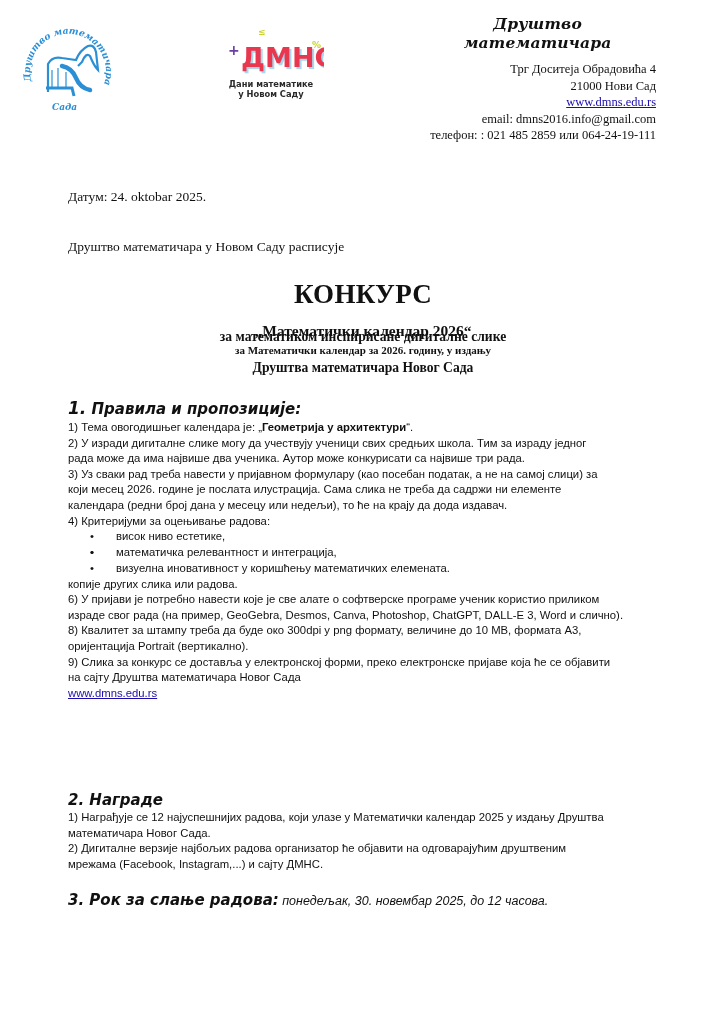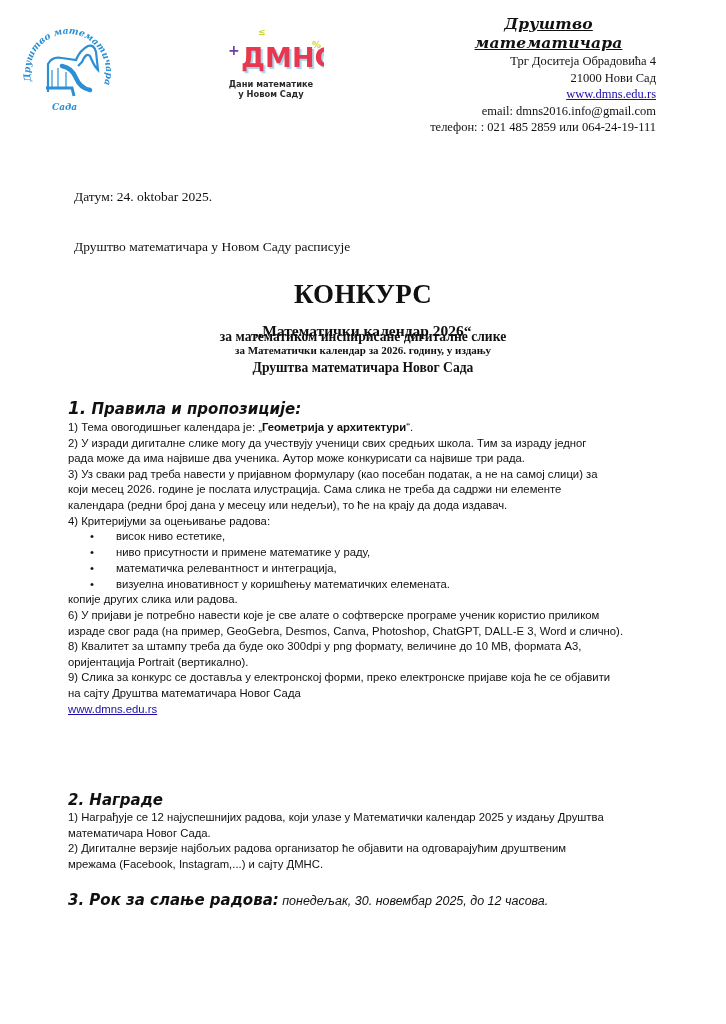--- a/index.html
+++ b/index.html
@@ -13,21 +13,21 @@
     font-family: "DejaVu Sans", sans-serif; font-weight: bold; font-size: 8.3px; color: #2a2a2a; line-height: 10px; }
 
   #org-block { position: absolute; right: 70px; top: 14px; text-align: right; }
   .org-script { font-family: "DejaVu Serif", serif; font-style: italic; font-weight: bold;
     font-size: 15.5px; line-height: 19px; color: #111; letter-spacing: 0.2px; }
   .org-script.line1 { text-align: center; width: 215px; }
   .org-script.line2 { text-align: center; width: 215px; }
   .contact { font-family: "Liberation Serif", serif; font-size: 12.5px; line-height: 16.5px; color: #111; }
   .contact a, .link { color: #1a0dab; text-decoration: underline; }
 
-  .abs { position: absolute; margin-left: 6px; }
+  .abs { position: absolute; }
   .date-line { left: 68px; top: 189px; font-size: 13.5px; }
   .intro-line { left: 68px; top: 239px; font-size: 13.5px; }
 
   .title-block { position: absolute; left: 0; width: 726px; text-align: center; font-family: "Liberation Serif", serif; font-weight: bold; }
   .t-main { top: 279px; font-size: 27px; letter-spacing: 0.3px; }
   .t-sub1 { top: 322px; font-size: 15.5px; }
   .t-sub2 { top: 329px; font-size: 13.6px; }
   .t-sub3 { top: 344px; font-size: 11px; }
   .t-sub4 { top: 360px; font-size: 13.6px; }
 
@@ -66,24 +66,24 @@
     <text x="40" y="13" font-family="DejaVu Sans, sans-serif" font-size="9" font-weight="bold" fill="#c9d42a">≤</text>
     <text x="94" y="26" font-family="DejaVu Sans, sans-serif" font-size="9" font-weight="bold" fill="#c9d42a">%</text>
     <text x="23" y="45" font-family="DejaVu Sans, sans-serif" font-size="27" font-weight="bold" fill="#a9d7ee" transform="translate(2,2)">ДМНС</text>
     <text x="23" y="45" font-family="DejaVu Sans, sans-serif" font-size="27" font-weight="bold" fill="#e8374f">ДМНС</text>
   </svg>
   <div class="logo-right-sub" style="top:57px;">Дани математике</div>
   <div class="logo-right-sub" style="top:67px;">у Новом Саду</div>
 </div>
 
 <div id="org-block">
-  <div style="display:flex; flex-direction:column; align-items:flex-end;text-decoration:underline;">
+  <div style="display:flex; align-items:flex-end;">
     <div class="org-script line1">Друштво математичара</div>
   </div>
-  <div class="contact" style="margin-top:1px;">
+  <div class="contact" style="margin-top:9px;">
     <div>Трг Доситеја Обрадовића 4</div>
     <div>21000 Нови Сад</div>
     <div><a class="link">www.dmns.edu.rs</a></div>
     <div>email: dmns2016.info@gmail.com</div>
     <div>телефон: : 021 485 2859 или  064-24-19-111</div>
   </div>
 </div>
 
 <div class="abs serif date-line">Датум: 24. oktobar 2025.</div>
 <div class="abs serif intro-line">Друштво математичара у Новом Саду расписује</div>
@@ -103,21 +103,21 @@
     <span>1) Тема овогодишњег календара је: „</span><b class="strong">Геометрија у архитектури</b><span>“.</span>
   </p>
   <p>2) У изради дигиталне слике могу да учествују ученици свих средњих школа. Тим за израду једног</p>
   <p>рада може да има највише два ученика. Аутор може конкурисати са највише три рада.</p>
   <p>3) Уз сваки рад треба навести у пријавном формулару (као посебан податак, а не на самој слици) за</p>
   <p>који месец 2026. године је послата илустрација. Сама слика не треба да садржи ни елементе</p>
   <p>календара (редни број дана у месецу или недељи), то ће на крају да дода издавач.</p>
   <p>4) Критеријуми за оцењивање радова:</p>
   <ul class="bullets">
     <li><span class="dot">•</span><span>висок ниво естетике,</span></li>
-    <li><span class="dot">•</span><span>ниво присутности и примене математике у раду,</span></li>
+    <li><span class="dot">•</span></li>
     <li><span class="dot">•</span><span>математичка релевантност и интеграција,</span></li>
     <li><span class="dot">•</span><span>визуелна иновативност у коришћењу математичких елемената.</span></li>
   </ul>
   <p>копије других слика или радова.</p>
   <p>6) У пријави је потребно навести које је све алате о софтверске програме ученик користио приликом</p>
   <p>израде свог рада (на пример, GeoGebra, Desmos, Canva, Photoshop, ChatGPT, DALL-E 3, Word и слично).</p>
   <p>8) Квалитет за штампу треба да буде око 300dpi  у png формату, величине до 10 MB, формата A3,</p>
   <p>оријентација Portrait (вертикално).</p>
   <p>9) Слика за конкурс се доставља у електронској форми, преко електронске пријаве која ће се објавити</p>
   <p>на сајту Друштва математичара Новог Сада</p>

